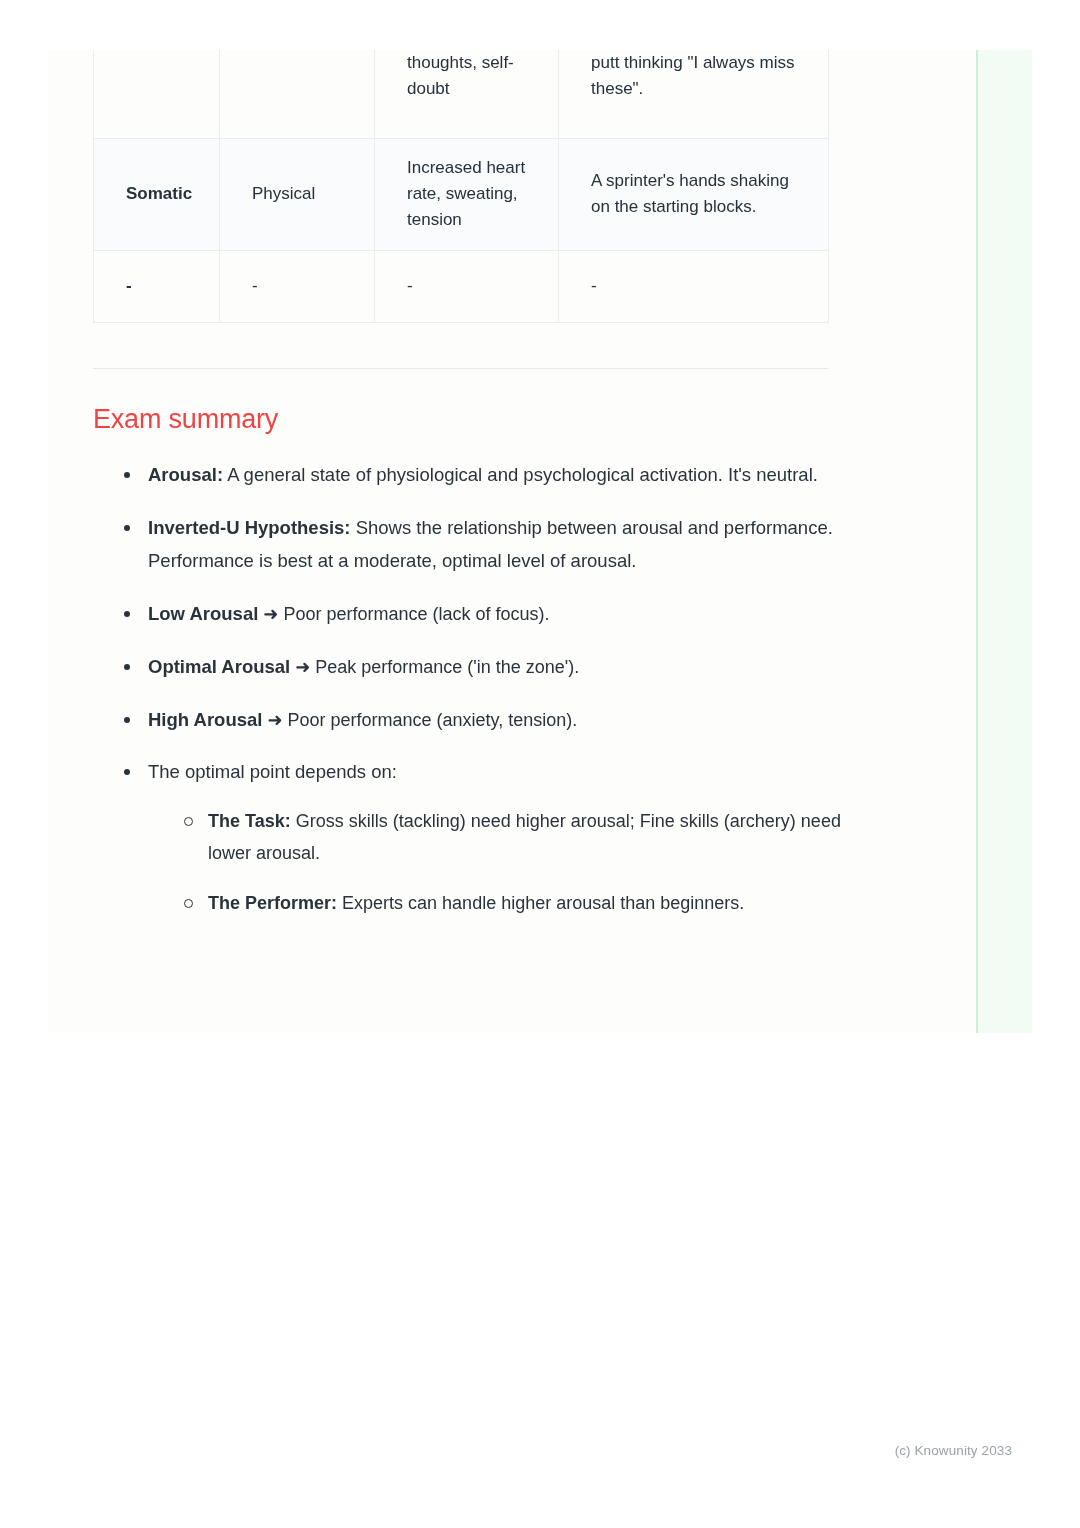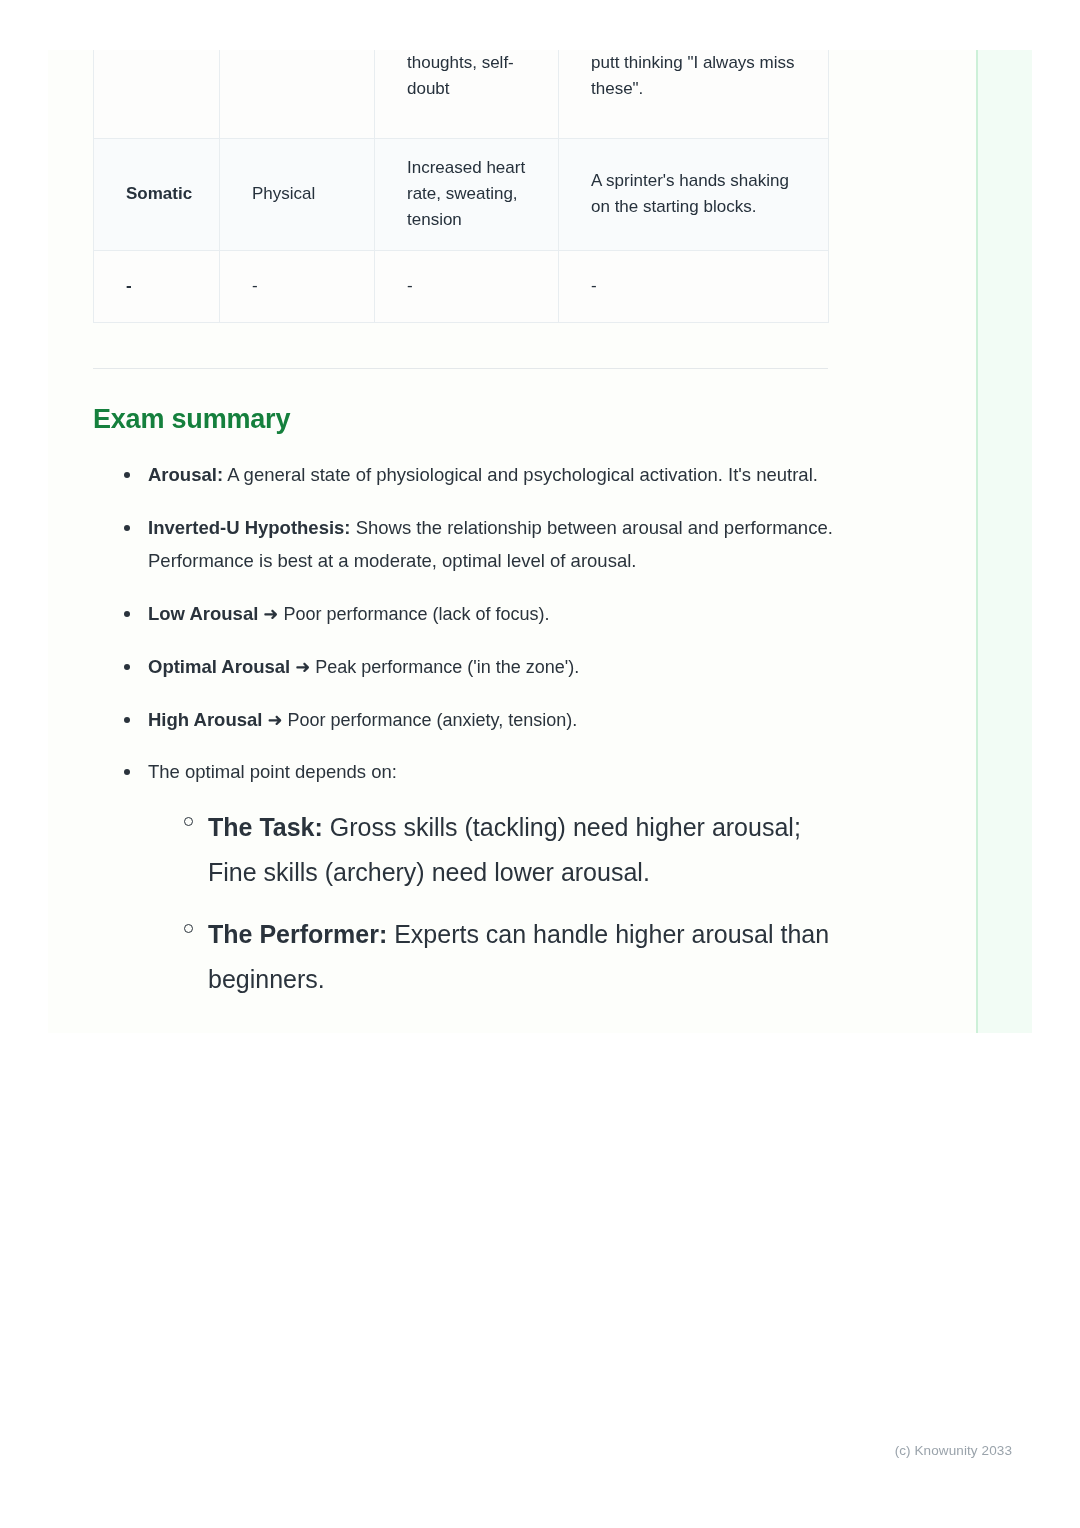--- a/index.html
+++ b/index.html
@@ -72,23 +72,23 @@
     margin: 45px 0 0 0;
     width: 735px;
     height: 1px;
     background: #e4e8ea;
   }
 
   
   h2.exam-heading {
     font-size: 27px;
     line-height: 1.2;
-    color: #15803d;
+    color: #ef4444;
     margin: 34px 0 24px 0;
-    font-weight: bold;
+    font-weight: normal;
     letter-spacing: -0.2px;
   }
 
   
   ul.summary {
     list-style: none;
     margin: 1px;
     padding: 0 0 0 18px;
   }
   ul.summary > li {
@@ -113,21 +113,21 @@
   ul.summary li b { font-weight: bold; }
   ul.sub {
     list-style: none;
     margin: 16px 0 0 0;
     padding: 0 0 0 30px;
   }
   ul.sub > li {
     position: relative;
     padding-left: 30px;
     margin-bottom: 18px;
-    font-size: 25px;
+    font-size: 18px;
     line-height: 1.78;
     color: #2a333c;
   }
   ul.sub > li::before {
     content: "";
     position: absolute;
     left: 6px;
     top: 12px;
     width: 7px;
     height: 7px;

